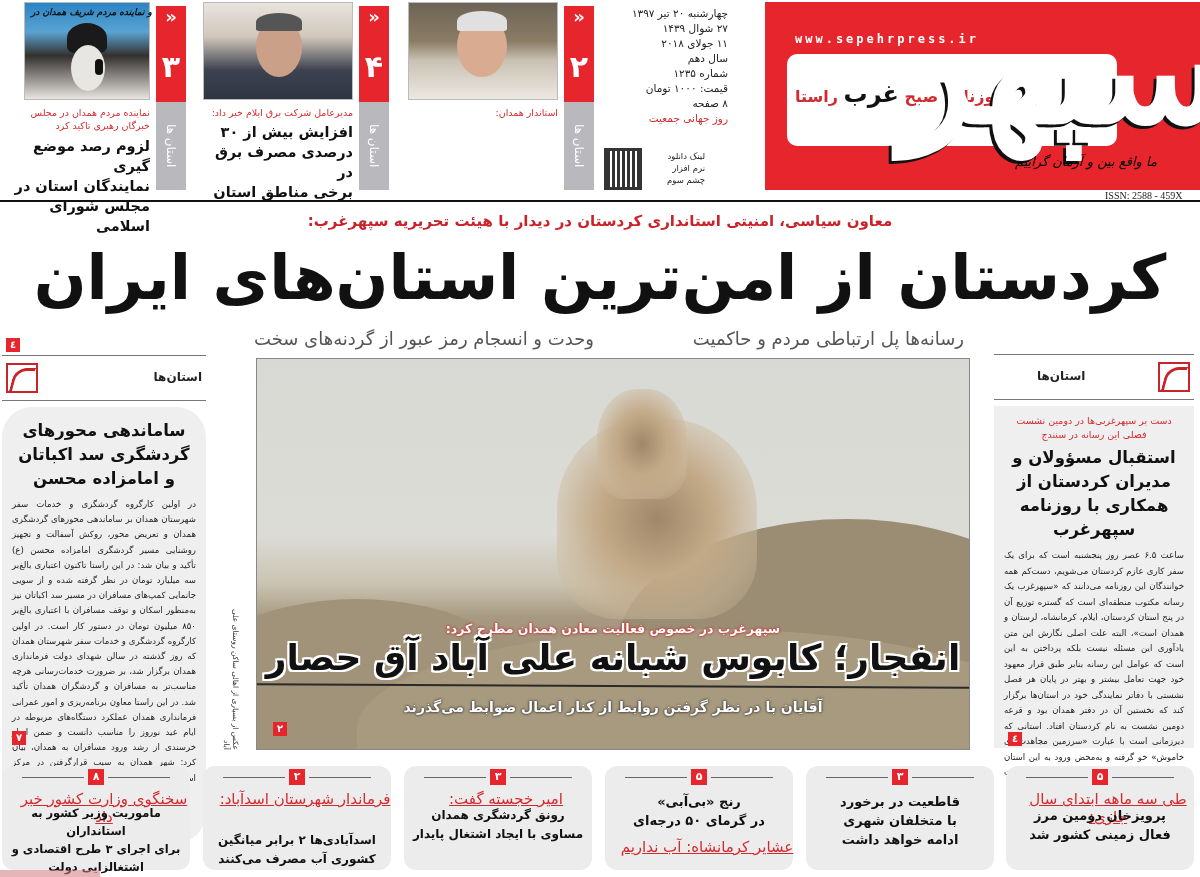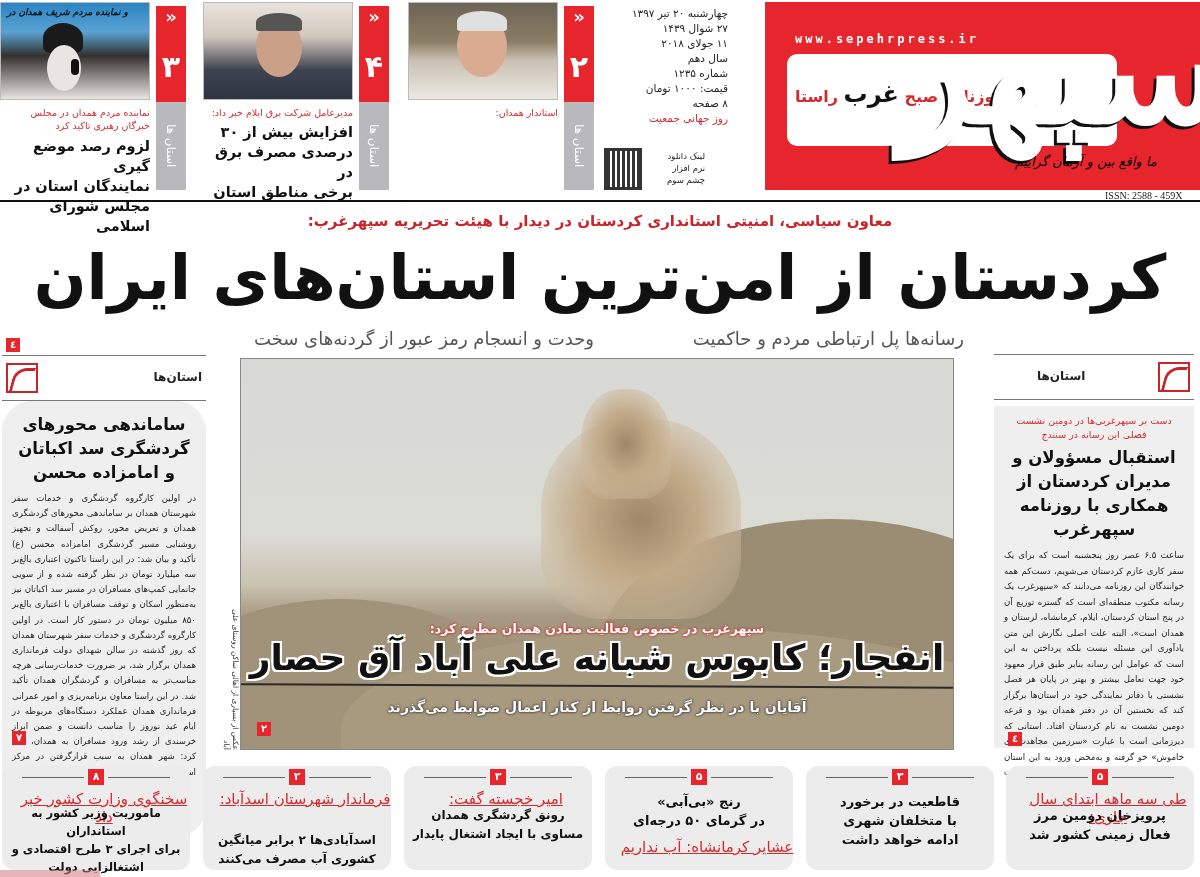--- a/index.html
+++ b/index.html
@@ -54,21 +54,21 @@
   .side-header .logo-mark { position: absolute; top: 7px; width: 32px; height: 30px; border: 2px solid #c8242a; }
   .side-header .logo-mark::after { content: ""; position: absolute; left: 4px; top: 3px; width: 18px; height: 20px; border-left: 3px solid #c8242a; border-top: 3px solid #c8242a; border-radius: 12px 0 0 0; transform: skewX(-15deg); }
   .side-header .label { position: absolute; top: 14px; font-size: 12px; font-weight: bold; color: #222; padding-left: 39px; }
   .side-box { background: #efefef; padding: 8px 10px; }
   .side-box .kicker { font-size: 9.5px; color: #d42a2f; text-align: center; line-height: 14px; }
   .side-box .title { font-size: 18px; font-weight: bold; text-align: center; line-height: 26px; color: #111; margin: 4px 0 6px; }
   .side-box .body { font-size: 9px; line-height: 15.6px; text-align: justify; color: #222; }
   .page-badge { display: inline-block; width: 14px; height: 14px; background: #e6262c; color: #fff; font-size: 10px; font-weight: bold; text-align: center; line-height: 14px; }
 
   
-  .main-photo { left: 240px; top: 358px; width: 714px; height: 392px; border: 1px solid #888; overflow: hidden;
+  .main-photo { left: 256px; top: 358px; width: 714px; height: 392px; border: 1px solid #888; overflow: hidden;
     background: linear-gradient(180deg, #d8d8d4 0%, #dcdcd7 45%, #c9c2b0 58%, #a89a82 66%, #9a8c75 80%, #8d8271 100%); }
   .main-photo .hill { position: absolute; border-radius: 50% 50% 0 0; background: #a39479; }
   .main-photo .smoke { position: absolute; border-radius: 45% 45% 30% 30%; background: radial-gradient(ellipse at 50% 50%, #a0876a 0%, #c2a987 40%, rgba(205,185,155,0.5) 70%, rgba(205,185,155,0) 100%); }
   .main-photo .kicker { position: absolute; left: 0; width: 100%; top: 262px; text-align: center; font-size: 12.5px; font-weight: bold; color: #fff; text-shadow: 0 0 2px #c8242a, 0 0 3px #c8242a; }
   .main-photo .title { position: absolute; left: 0; width: 100%; top: 278px; text-align: center; font-size: 36px; font-weight: bold; color: #111; text-shadow: -2px -2px 0 #fff, 2px -2px 0 #fff, -2px 2px 0 #fff, 2px 2px 0 #fff, 0 2px 0 #fff, 0 -2px 0 #fff; }
   .main-photo .sub { position: absolute; left: 0; width: 100%; top: 340px; text-align: center; font-size: 14px; font-weight: bold; color: #fff; text-shadow: 0 0 2px #333, 0 0 3px #333; }
   .main-photo .badge { position: absolute; left: 16px; top: 363px; }
   .main-photo .wire { position: absolute; left: 0; top: 326px; width: 100%; height: 2px; background: #2a2a2a; transform: rotate(0.3deg); }
   .photo-credit { left: 226px; top: 600px; width: 14px; height: 150px; writing-mode: vertical-rl; font-size: 7.5px; color: #333; }
 
@@ -143,21 +143,21 @@
   </div>
   <div class="kicker" style="right:36px; width:150px;">مدیرعامل شرکت برق ایلام خبر داد:</div>
   <div class="title" style="right:36px; width:150px; top:120px;">
     <div>افزایش بیش از ۳۰</div>
     <div>درصدی مصرف برق در</div>
     <div>برخی مناطق استان</div>
   </div>
 </div>
 
 <div class="abs teaser" style="left:0px; width:186px;">
-  <div class="photo photo-c" style="right:36px; width:150px;">
+  <div class="photo photo-c" style="right:36px; width:126px;">
     <div style="position:absolute; left:6px; top:4px; font-size:9px; font-weight:bold; color:#111; font-style:italic; white-space:nowrap;">و نماینده مردم شریف همدان در</div>
     <div class="face" style="left:42px; top:20px; width:40px; height:30px; background:#1a1a1a; border-radius:50% 50% 20% 20%;"></div>
     <div class="face" style="left:46px; top:42px; width:34px; height:46px; background:#e8e6e2;"></div>
     <div style="position:absolute; left:70px; top:56px; width:8px; height:16px; background:#111; border-radius:4px;"></div>
   </div>
   <div class="tab" style="right:0;">
     <div class="tab-red">
       <span class="chev">«</span>
       <span class="num">۳</span>
     </div>
@@ -193,21 +193,21 @@
     <span class="page-badge" style="position:absolute; left:14px; bottom:8px;">٤</span>
   </div>
 </div>
 
 <span class="abs page-badge" style="left:6px; top:338px;">٤</span>
 <div class="abs" style="left:2px; top:355px; width:204px; height:396px;">
   <div class="side-header" style="position:relative;">
     <div class="logo-mark" style="left:4px;"></div>
     <div class="label" style="right:4px;">استان‌ها</div>
   </div>
-  <div class="side-box" style="height:436px;border-radius:30px;">
+  <div class="side-box" style="margin-top:6px; height:436px;border-radius:30px;">
     <div class="title" style="font-size:16.5px; line-height:24px;">ساماندهی محورهای گردشگری سد اکباتان و امامزاده محسن</div>
     <div class="body" style="font-size:8.6px; line-height:15.2px;">در اولین کارگروه گردشگری و خدمات سفر شهرستان همدان بر ساماندهی محورهای گردشگری همدان و تعریض محور، روکش آسفالت و تجهیز روشنایی مسیر گردشگری امامزاده محسن (ع) تأکید و بیان شد: در این راستا تاکنون اعتباری بالغ‌بر سه میلیارد تومان در نظر گرفته شده و از سویی جانمایی کمپ‌های مسافران در مسیر سد اکباتان نیز به‌منظور اسکان و توقف مسافران با اعتباری بالغ‌بر ۸۵۰ میلیون تومان در دستور کار است. در اولین کارگروه گردشگری و خدمات سفر شهرستان همدان که روز گذشته در سالن شهدای دولت فرمانداری همدان برگزار شد، بر ضرورت خدمات‌رسانی هرچه مناسب‌تر به مسافران و گردشگران همدان تأکید شد. در این راستا معاون برنامه‌ریزی و امور عمرانی فرمانداری همدان عملکرد دستگاه‌های مربوطه در ایام عید نوروز را مناسب دانست و ضمن ابراز خرسندی از رشد ورود مسافران به همدان، بیان کرد: شهر همدان به سبب قرارگرفتن در مرکز استان...</div>
     <span class="page-badge" style="position:absolute; left:10px; bottom:6px;">۷</span>
   </div>
 </div>
 
 <div class="abs photo-credit">عکس از بسیاری از اهالی ساکن روستای علی آباد</div>
 <div class="abs main-photo">
   <div class="hill" style="left:-80px; top:240px; width:360px; height:200px; background:#a1937a;"></div>
   <div class="hill" style="left:360px; top:160px; width:460px; height:260px; background:#9b8d73;"></div>

